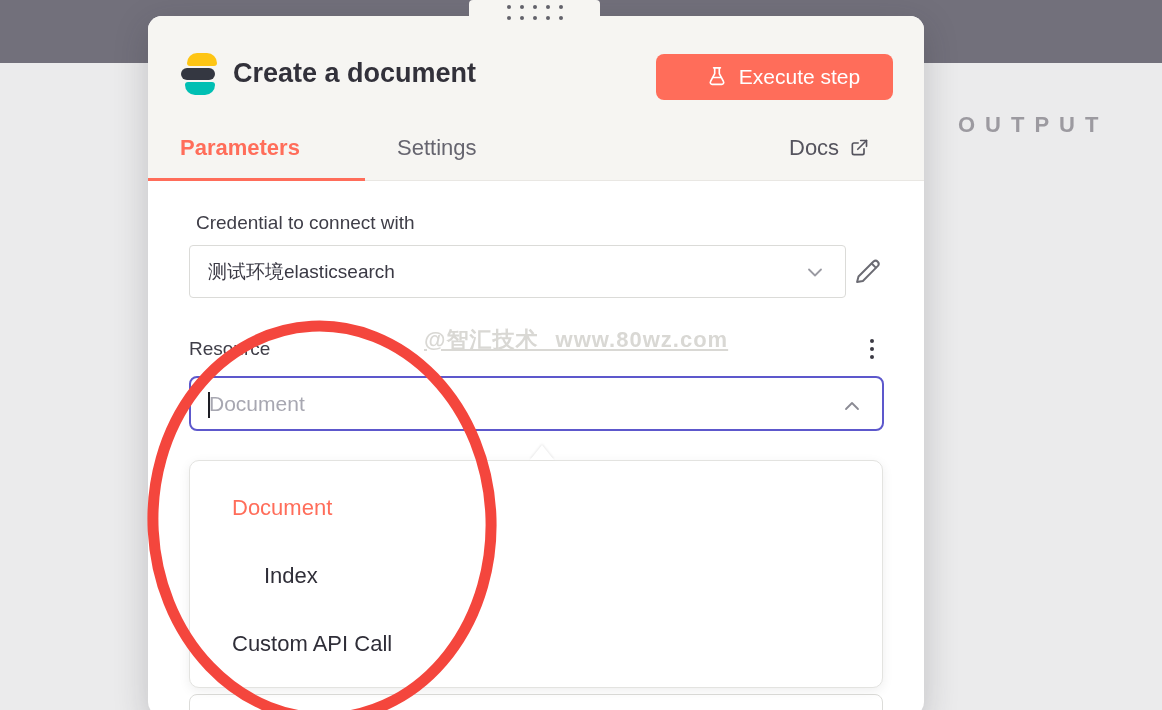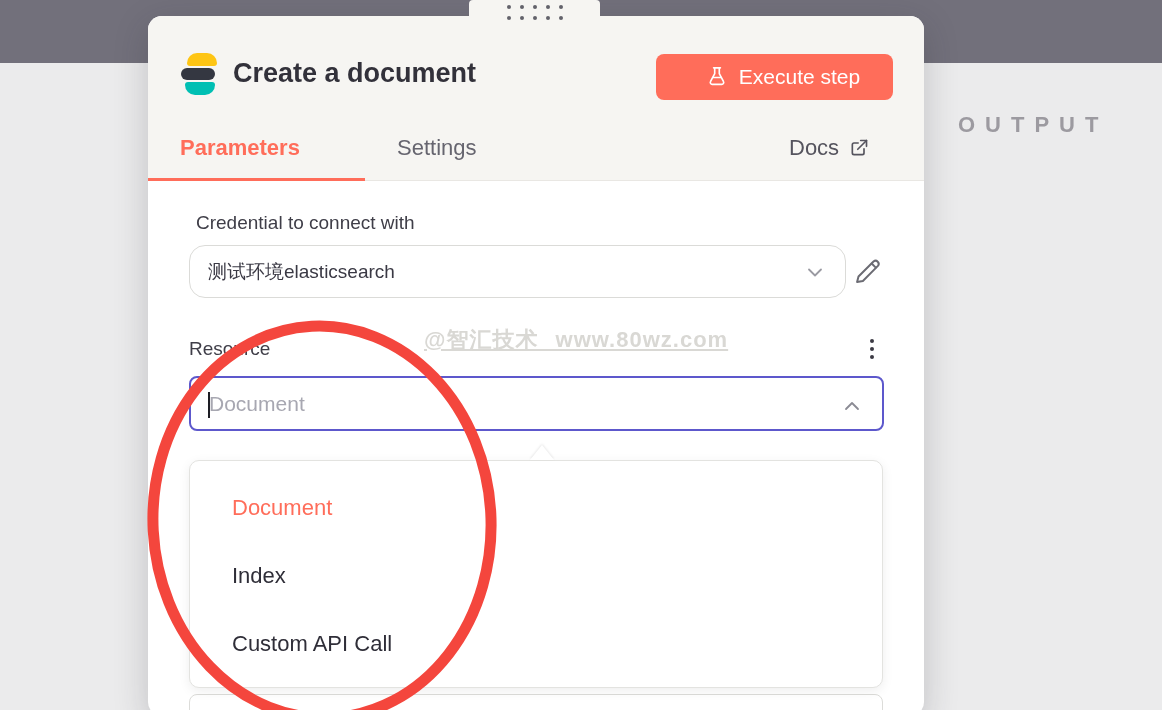--- a/index.html
+++ b/index.html
@@ -51,21 +51,21 @@
   .tab-docs { position:absolute; left:641px; top:119px; display:flex; align-items:center; gap:10px;
               font-size:22px; color:#55545e; font-weight:500; cursor:pointer;text-align:right; }
   .tab-underline { position:absolute; left:0; top:162px; width:217px; height:3px; background:#ff6d5a; }
 
   
   .field-label { position:absolute; font-size:19px; color:#3f3e48; }
   .lbl-credential { left:24px; top:196px;margin-left:24px; }
   .lbl-resource   { left:41px; top:322px; }
 
   .credential-select { position:absolute; left:41px; top:229px; width:657px; height:53px;
-                       background:#fff; border:1px solid #dbdbd8; border-radius:16px;
+                       background:#fff; border:1px solid #dbdbd8; border-radius:4px;
                        display:flex; align-items:center; padding:0 18px; cursor:pointer; }
   .credential-select .value { font-size:19px; color:#3a3944; flex:1; }
 
   .pencil-btn { position:absolute; left:702px; top:238px; width:36px; height:36px; background:none;
                 border:none; cursor:pointer; }
 
   .kebab-btn { position:absolute; left:714px; top:320px; width:20px; height:26px; background:none;
                border:none; display:flex; flex-direction:column; align-items:center;
                justify-content:center; gap:4px; cursor:pointer; }
   .kebab-btn i { width:4px; height:4px; border-radius:50%; background:#3b3a44; }
@@ -86,21 +86,21 @@
            border-bottom:15px solid #fff; filter:drop-shadow(0 -1px 1px rgba(0,0,0,.10)); z-index:3; }
 
   
   .dropdown-panel { position:absolute; left:41px; top:444px; width:694px; height:228px;
                     background:#fff; border:1px solid #e3e3e0; border-radius:10px;
                     box-shadow:0 3px 12px rgba(0,0,0,.07); z-index:2; }
   .dd-option { position:absolute; left:42px; font-size:22px; color:#2f2e38; height:32px;
                line-height:32px; cursor:pointer; }
   .dd-option.selected { color:#ff6d5a; }
   .dd-opt-0 { top:31px; }
-  .dd-opt-1 { top:99px; }
+  .dd-opt-1 { top:99px;margin-left:32px; }
   .dd-opt-2 { top:167px; }
 
   
   .next-field-sliver { position:absolute; left:41px; top:678px; width:694px; height:60px;
                        background:#fff; border:1px solid #dcdcd9; border-radius:8px; }
 
   
   .watermark { position:absolute; left:424px; top:325px; font-size:22px; font-weight:700;
                color:#d9d8d4; letter-spacing:1px; word-spacing:10px; z-index:5;text-decoration:underline; }
 

